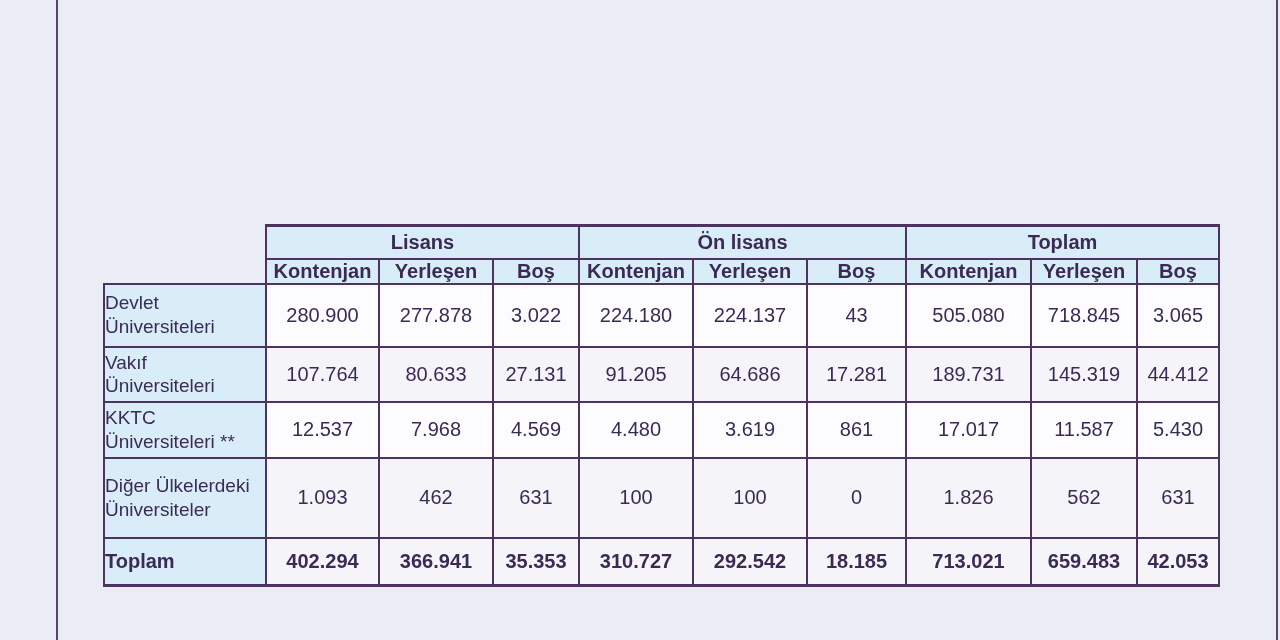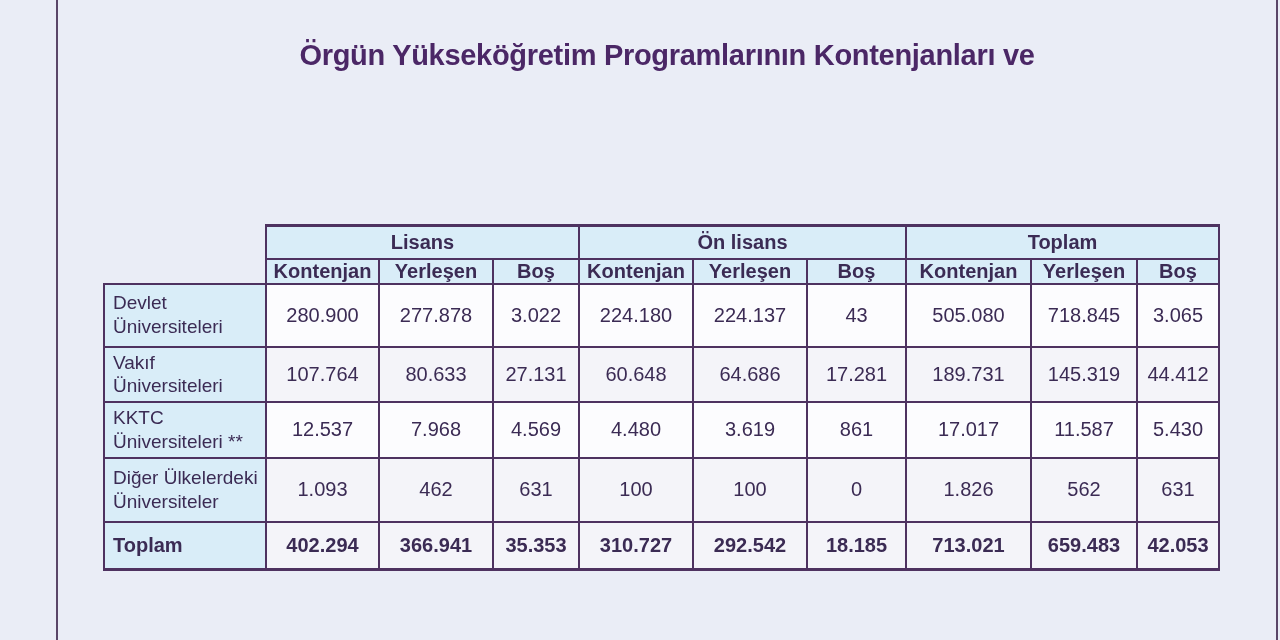--- a/index.html
+++ b/index.html
@@ -34,41 +34,40 @@
     border: 2px solid var(--border, #4e3260);
     padding: 0; text-align: center; vertical-align: middle;
     overflow: hidden; font-weight: normal;
   }
   .quota th {
     background: var(--cellblue, #d9edf8);
     font-weight: bold; font-size: 20px; color: var(--ink, #3b2b54);
   }
   td.rowlabel {
     background: var(--cellblue, #d9edf8);
-    text-align: left; padding: 3px 6px 3px 8px;
+    text-align: left; padding: 3px 6px 3px 0;
     font-size: 19px; line-height: 1.25;
   }
   td.num { background: var(--cellwhite, #fcfcfe); }
   tr.r-even td.num { background: var(--cellalt, #f4f4f9); margin-left: 47px; }
   td.corner { border: none; background: transparent; }
   tr.gh th { border-top-width: 3px; }
   .edge-l { border-left-width: 3px; }
   .edge-r { border-right-width: 3px; }
   tr.total td { border-bottom-width: 3px; font-weight: bold; }
   tr.total td.num { background: var(--cellalt, #f4f4f9); }
   tr.total td.rowlabel { font-size: 20px; }
 </style>
 </head>
 <body style="--bg: #eaedf6; --frame: #5a4668; --title: #4b2766; --border: #4e3260; --cellblue: #d9edf8; --cellwhite: #fcfcfe; --cellalt: #f4f4f9; --ink: #3b2b54;">
 
 <div class="frame-line" id="frame-left"></div>
 <div class="frame-line" id="frame-right"></div>
 
 <div class="title">
-  <div>Örgün Yükseköğretim Programlarının Kontenjanları ve</div>
 </div>
 
 <table class="quota">
   <colgroup>
     <col style="width:162px">
       <col style="width:113px">
       <col style="width:114px">
       <col style="width:86px">
     <col style="width:114px">
       <col style="width:114px">
@@ -107,42 +106,42 @@
       <td class="num">505.080</td>
       <td class="num">718.845</td>
       <td class="num edge-r">3.065</td>
     </tr>
 
     <tr class="r-even" style="height:44px">
       <td class="rowlabel edge-l">Vakıf Üniversiteleri</td>
       <td class="num">107.764</td>
       <td class="num">80.633</td>
       <td class="num">27.131</td>
-      <td class="num">60.648</td>
+      <td class="num">91.205</td>
       <td class="num">64.686</td>
       <td class="num">17.281</td>
       <td class="num">189.731</td>
       <td class="num">145.319</td>
       <td class="num edge-r">44.412</td>
     </tr>
 
     <tr class="r-odd" style="height:50px">
       <td class="rowlabel edge-l">KKTC Üniversiteleri **</td>
       <td class="num">12.537</td>
       <td class="num">7.968</td>
       <td class="num">4.569</td>
       <td class="num">4.480</td>
       <td class="num">3.619</td>
       <td class="num">861</td>
       <td class="num">17.017</td>
       <td class="num">11.587</td>
       <td class="num edge-r">5.430</td>
     </tr>
 
-    <tr class="r-even" style="height:64px">
+    <tr class="r-even" style="height:80px">
       <td class="rowlabel edge-l">Diğer Ülkelerdeki Üniversiteler</td>
       <td class="num">1.093</td>
       <td class="num">462</td>
       <td class="num">631</td>
       <td class="num">100</td>
       <td class="num">100</td>
       <td class="num">0</td>
       <td class="num">1.826</td>
       <td class="num">562</td>
       <td class="num edge-r">631</td>

